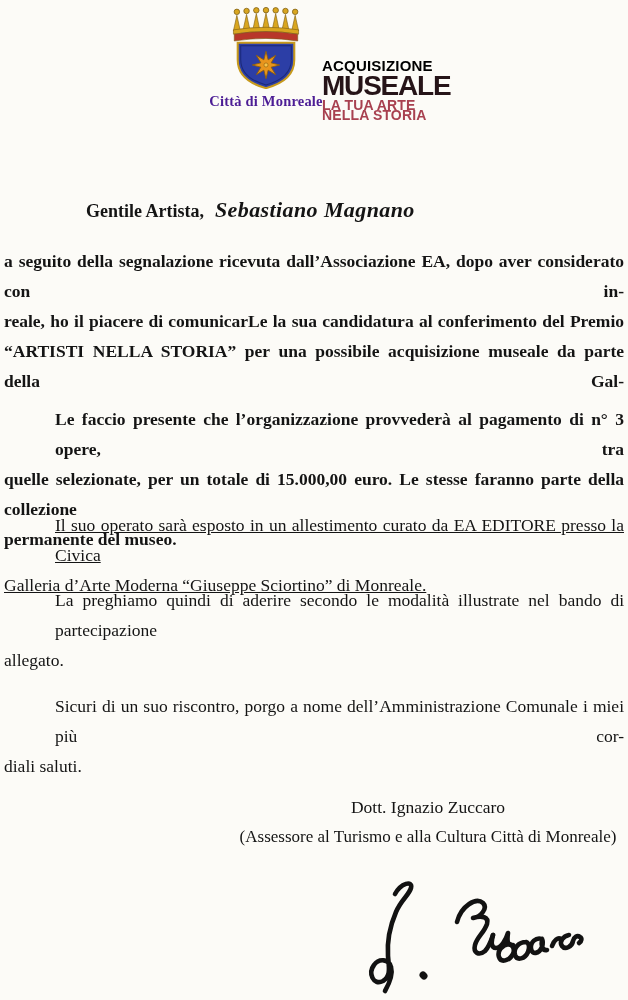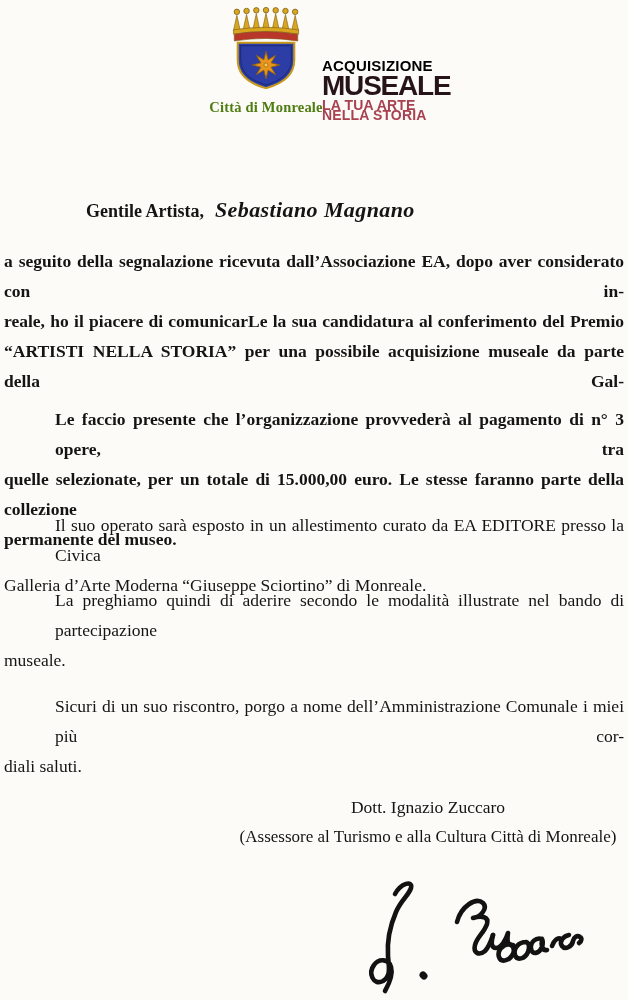--- a/index.html
+++ b/index.html
@@ -7,21 +7,21 @@
     position:relative; width:628px; height:1000px;
     background:#fcfbf7;
     font-family:"Liberation Serif", serif;
     color:#141414;
     overflow:hidden;
   }
 
   
   .crest-block { position:absolute; left:206px; top:5px; width:120px; text-align:center; }
   .crest-svg { display:block; margin:0 auto; }
-  .crest-caption { margin-top:10px; font-size:14.5px; font-weight:bold; letter-spacing:0.2px; color:#4d7c0f; }
+  .crest-caption { margin-top:4px; font-size:14.5px; font-weight:bold; letter-spacing:0.2px; color:#4c1d95; }
 
   .logo-block { position:absolute; left:322px; top:58px; width:130px; font-family:"Liberation Sans", sans-serif; }
   .logo-line1 { font-size:15px; font-weight:bold; letter-spacing:0.2px; color:#000000; line-height:15px; }
   .logo-line2 { font-size:28px; font-weight:bold; letter-spacing:-1.2px; color:#261418; line-height:26px; }
   .logo-tagline { font-size:14px; font-weight:bold; letter-spacing:0.15px; color:#a84150; line-height:10px; margin-top:1px; }
 
   
   .salutation { position:absolute; left:55px; top:197px; white-space:nowrap; }
   .salutation .greeting { font-weight:bold; font-size:18px;margin-left:31px; }
   .salutation .recipient { font-weight:bold; font-size:22px; letter-spacing:0.4px; margin-left:7px;font-style:italic; }
@@ -30,21 +30,21 @@
   .para .line {
     font-size:17.5px; line-height:30px;
     text-align:justify; text-align-last:justify;
   }
   .para.bold .line { font-weight:bold; }
   .para .line.last { text-align:left; text-align-last:left; }
   .para .line.indent { padding-left:51px; }
 
   .p1 { top:246px; }
   .p2 { top:404px; }
-  .p3 { top:510px; }
+  .p3 { top:510px;text-decoration:underline; }
   .p4 { top:585px; }
   .p5 { top:691px; }
 
   
   .sig-block { position:absolute; left:228px; top:792px; width:400px; text-align:center; }
   .sig-name { font-size:17.5px; line-height:30px; }
   .sig-role { font-size:17px; line-height:30px; }
   .sig-svg { position:absolute; left:345px; top:876px; }
 </style>
 </head>
@@ -110,21 +110,21 @@
     <div class="line last">permanente del museo.</div>
   </div>
 
   <div class="para p3">
     <div class="line indent">Il suo operato sarà esposto in un allestimento curato da EA EDITORE presso la Civica</div>
     <div class="line last">Galleria d’Arte Moderna “Giuseppe Sciortino” di Monreale.</div>
   </div>
 
   <div class="para p4">
     <div class="line indent">La preghiamo quindi di aderire secondo le modalità illustrate nel bando di partecipazione</div>
-    <div class="line last">museale.</div>
+    <div class="line last">allegato.</div>
   </div>
 
   <div class="para p5">
     <div class="line indent">Sicuri di un suo riscontro, porgo a nome dell’Amministrazione Comunale i miei più cor-</div>
     <div class="line last">diali saluti.</div>
   </div>
 
   <div class="sig-block">
     <div class="sig-name">Dott. Ignazio Zuccaro</div>
     <div class="sig-role">(Assessore al Turismo e alla Cultura Città di Monreale)</div>

